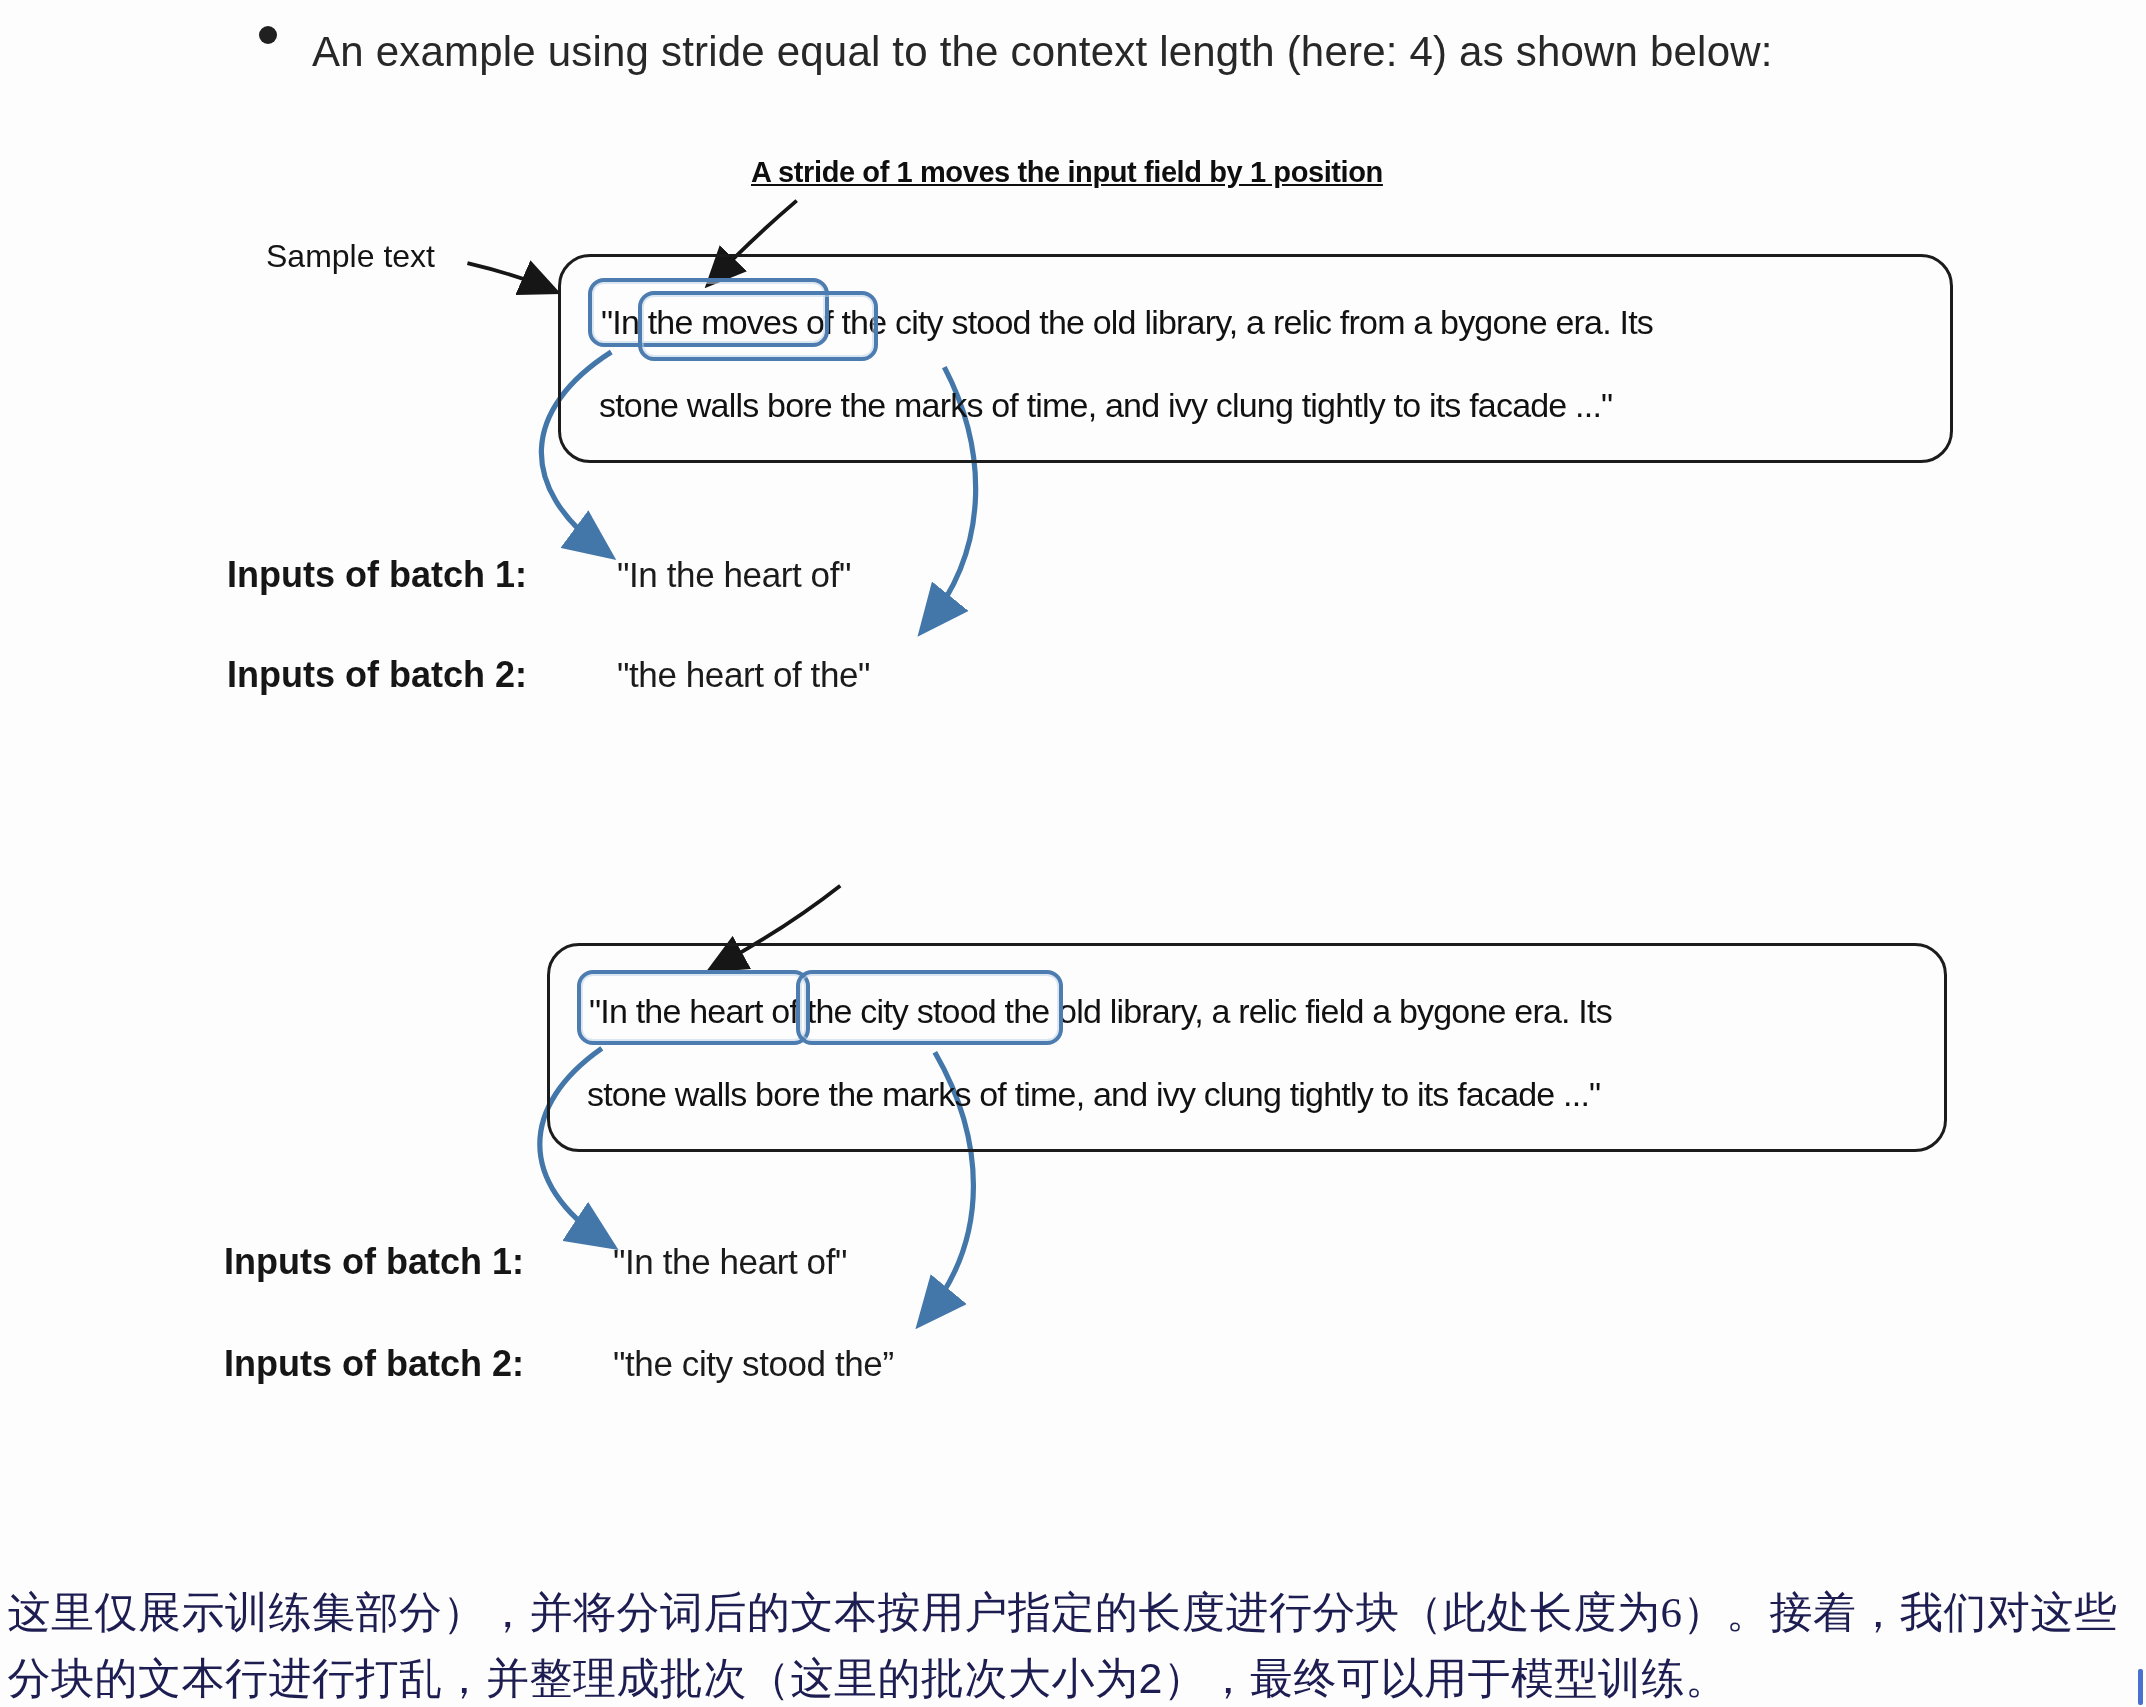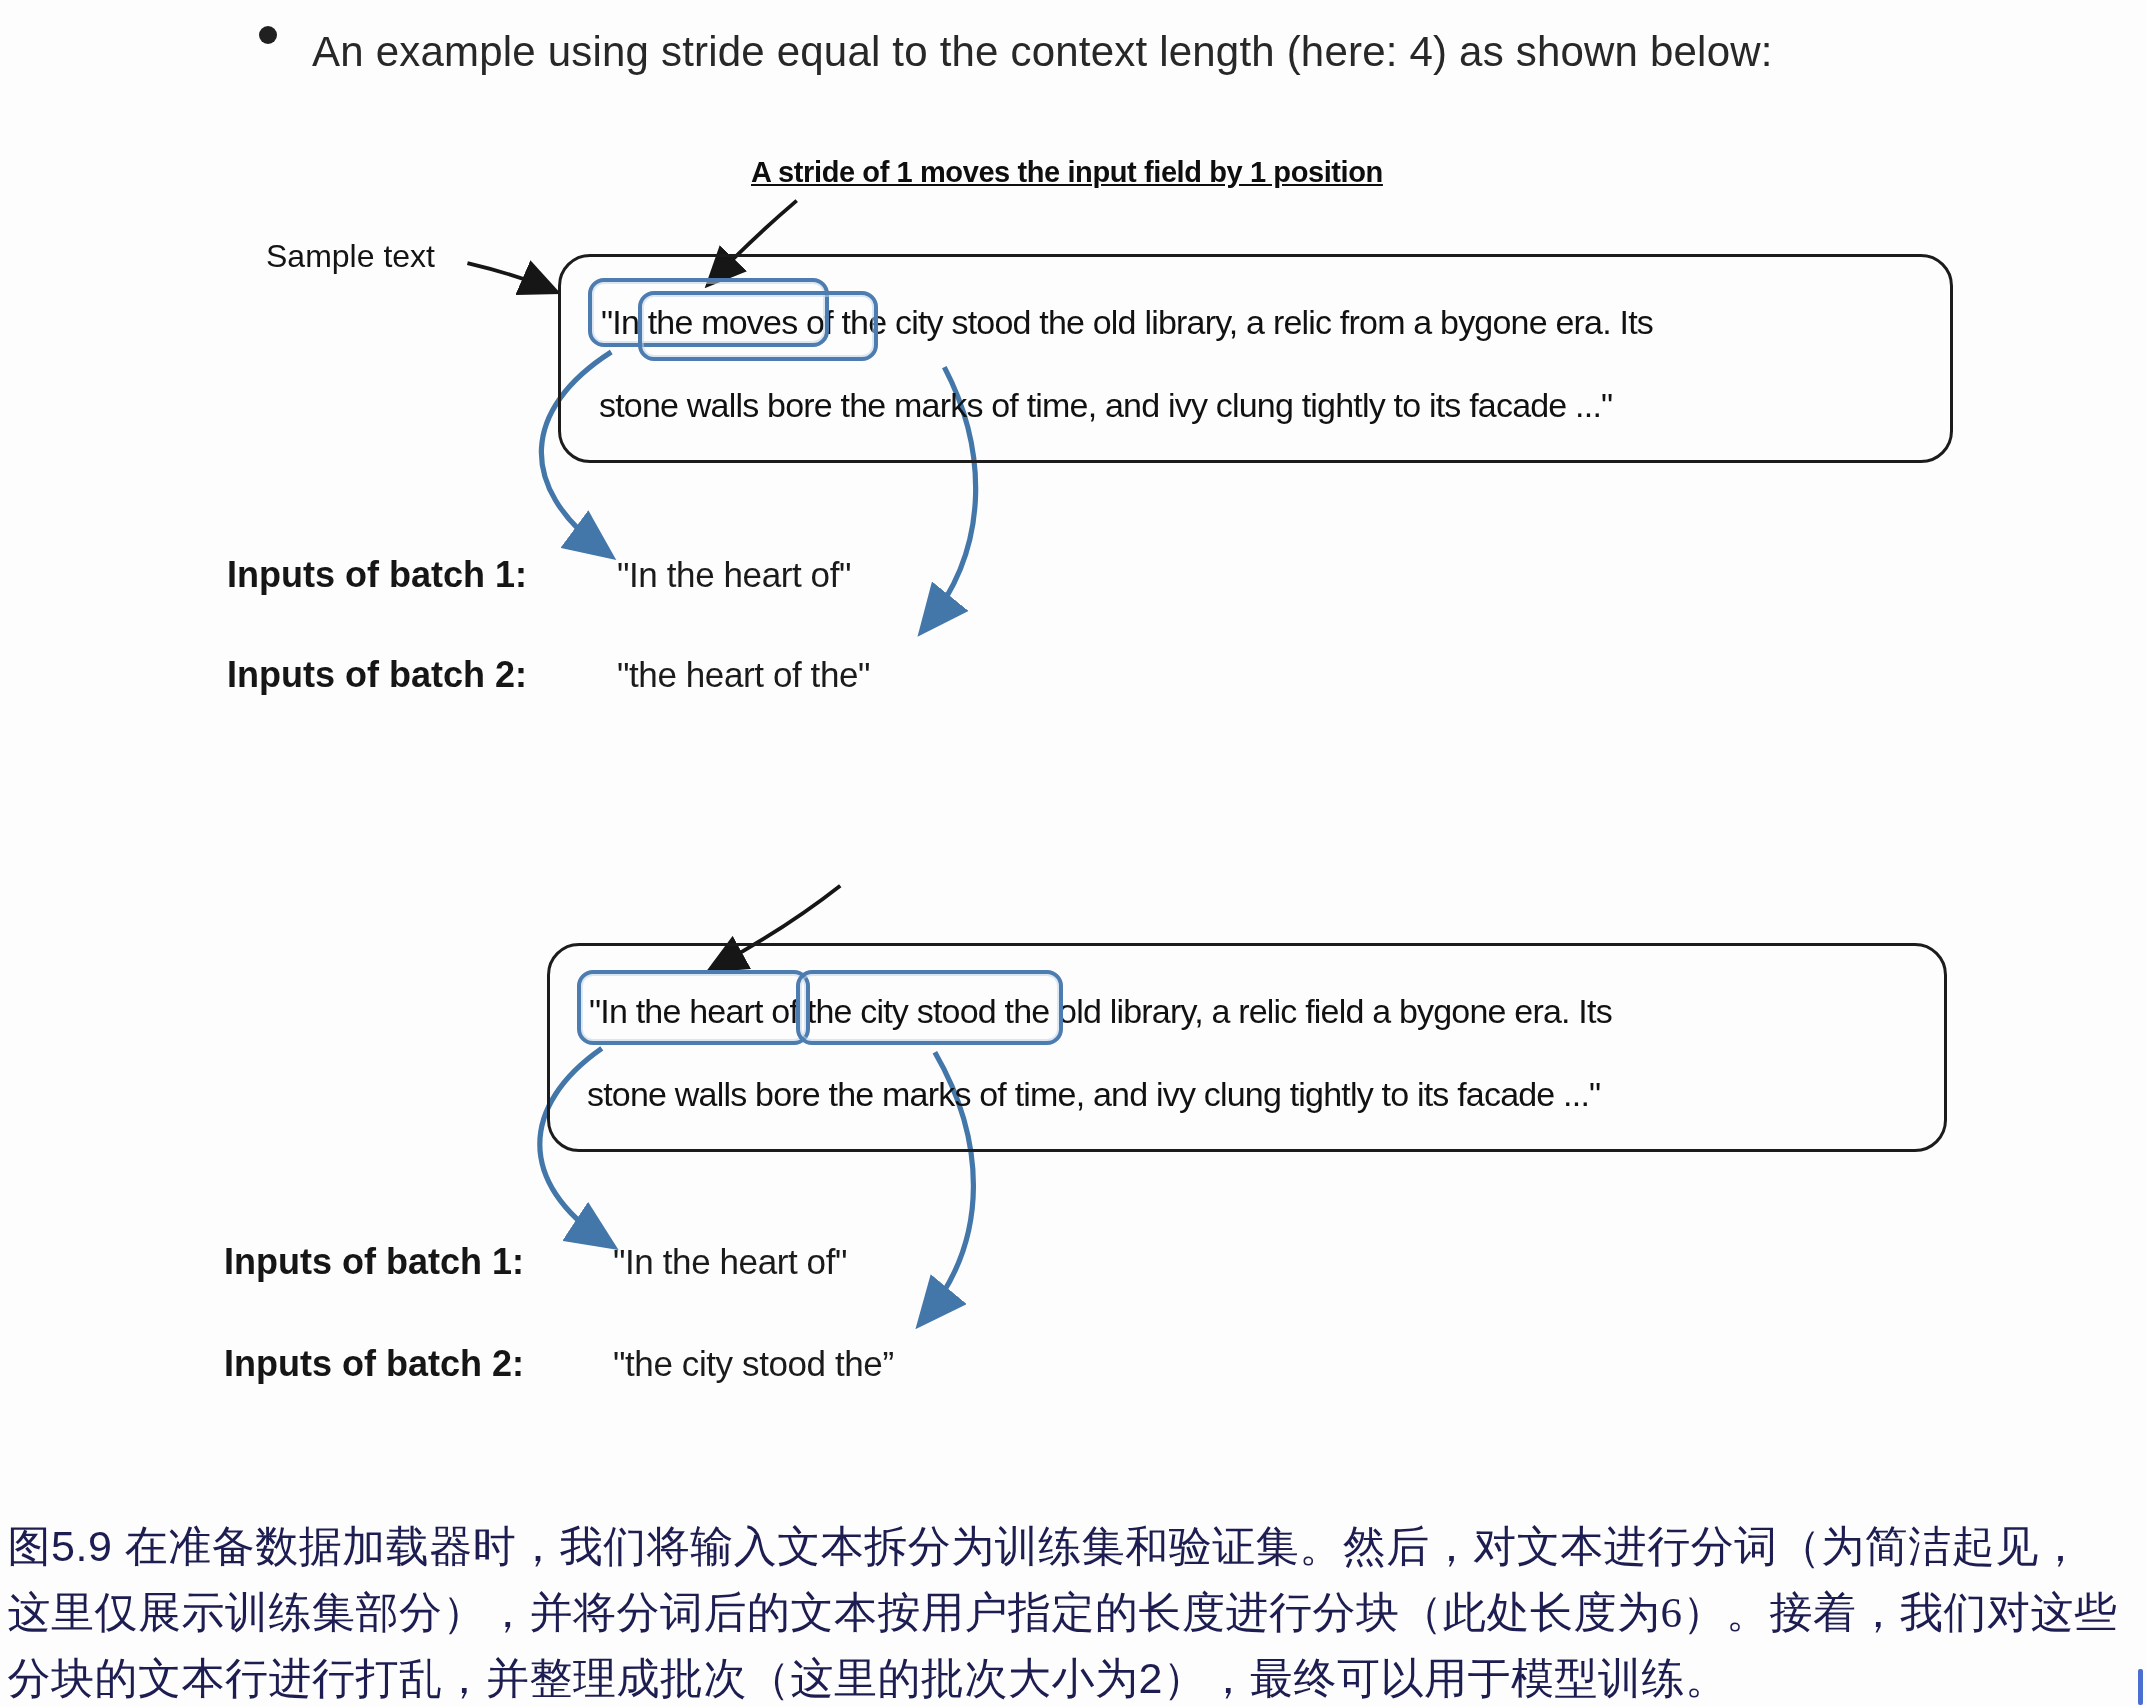--- a/index.html
+++ b/index.html
@@ -88,21 +88,20 @@
   <div class="sample-box" id="d2-box"></div>
 
   <div class="box-line" id="d2l1"><span class="tok">"In the heart of</span> <span class="tok">the city stood the</span> <span class="tok">old library, a relic field a bygone era. Its</span></div>
   <div class="box-line" id="d2l2">stone walls bore the marks of time, and ivy clung tightly to its facade ..."</div>
 
   <div class="batch-label" id="d2b1-label">Inputs of batch 1:</div>
   <div class="batch-value" id="d2b1-value">"In the heart of"</div>
   <div class="batch-label" id="d2b2-label">Inputs of batch 2:</div>
   <div class="batch-value" id="d2b2-value">"the city stood the”</div>
 
-  <div class="caption-line" id="cap1">图5.9 在准备数据加载器时，我们将输入文本拆分为训练集和验证集。然后，对文本进行分词（为简洁起见，</div>
   <div class="caption-line" id="cap2">这里仅展示训练集部分），并将分词后的文本按用户指定的长度进行分块（此处长度为6）。接着，我们对这些</div>
   <div class="caption-line" id="cap3">分块的文本行进行打乱，并整理成批次（这里的批次大小为2），最终可以用于模型训练。</div>
 
   <div class="cursor-mark"></div>
 <div class="blue-box" style="left: 588px; top: 278px; width: 233px; height: 61px;"></div>
     <div class="blue-box" style="left: 638px; top: 291px; width: 232px; height: 62px;"></div>
     <div class="blue-box" style="left: 577px; top: 970px; width: 225px; height: 67px;"></div>
     <div class="blue-box" style="left: 796px; top: 970px; width: 259px; height: 67px;"></div>
   </div>
 

